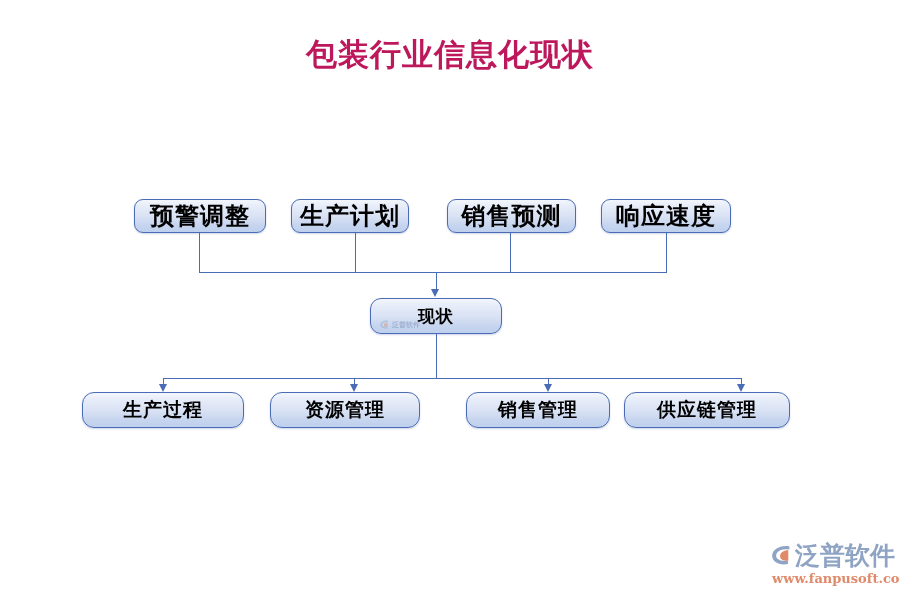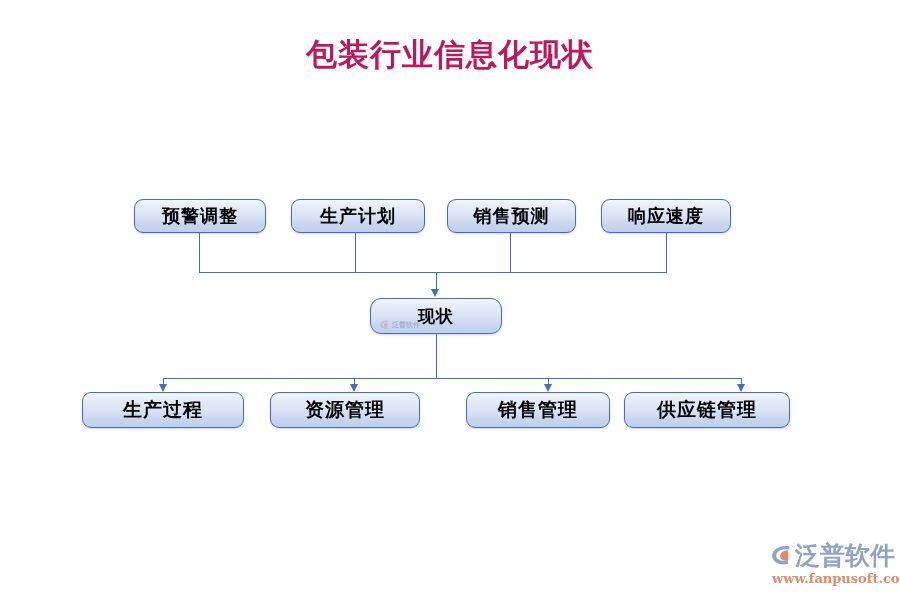--- a/index.html
+++ b/index.html
@@ -52,28 +52,28 @@
   }
   .node .label {
     position: relative;
     z-index: 2;
     font-family: "DejaVu Serif", "Liberation Serif", serif;
     font-weight: 700;
     color: #000000;
     white-space: nowrap;
     letter-spacing: 1px;
   }
-  .node.top    .label { font-size: 18px; }
+  .node.top    .label { font-size: 24px; }
   .node.center .label { font-size: 17px; }
   .node.bottom .label { font-size: 19px; }
 
   
   .node.top    { top: 199px; height: 34px; }
   .node.center { top: 298px; height: 36px; }
-  .node.bottom { top: 392px; height: 36px; }
+  .node.bottom { top: 392px; height: 36px; border-radius: 12px; }
 
   
   .line-v, .line-h {
     position: absolute;
     background: #4a6bb5;
   }
   .line-v { width: 1.3px; }
   .line-h { height: 1.3px; }
 
   .arrow-down {
@@ -143,21 +143,21 @@
 <body>
 
 <div id="page">
 
   <div id="title">包装行业信息化现状</div>
 
   <div class="node top" style="left:134px; width:132px;">
     <span class="label">预警调整</span>
   </div>
 
-  <div class="node top" style="left:291px; width:134px;">
+  <div class="node top" style="left:291px; width:118px;">
     <span class="label">生产计划</span>
   </div>
 
   <div class="node top" style="left:447px; width:129px;">
     <span class="label">销售预测</span>
   </div>
 
   <div class="node top" style="left:601px; width:130px;">
     <span class="label">响应速度</span>
   </div>

